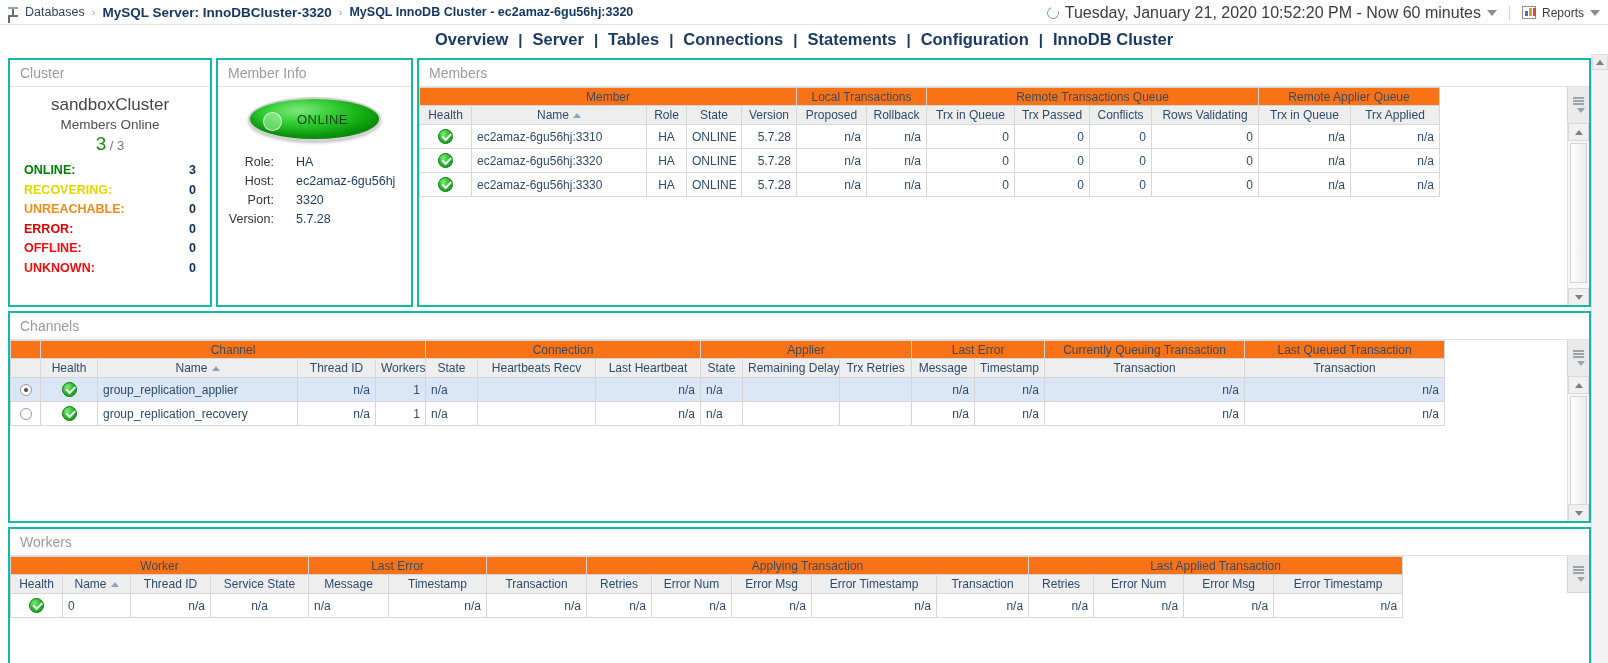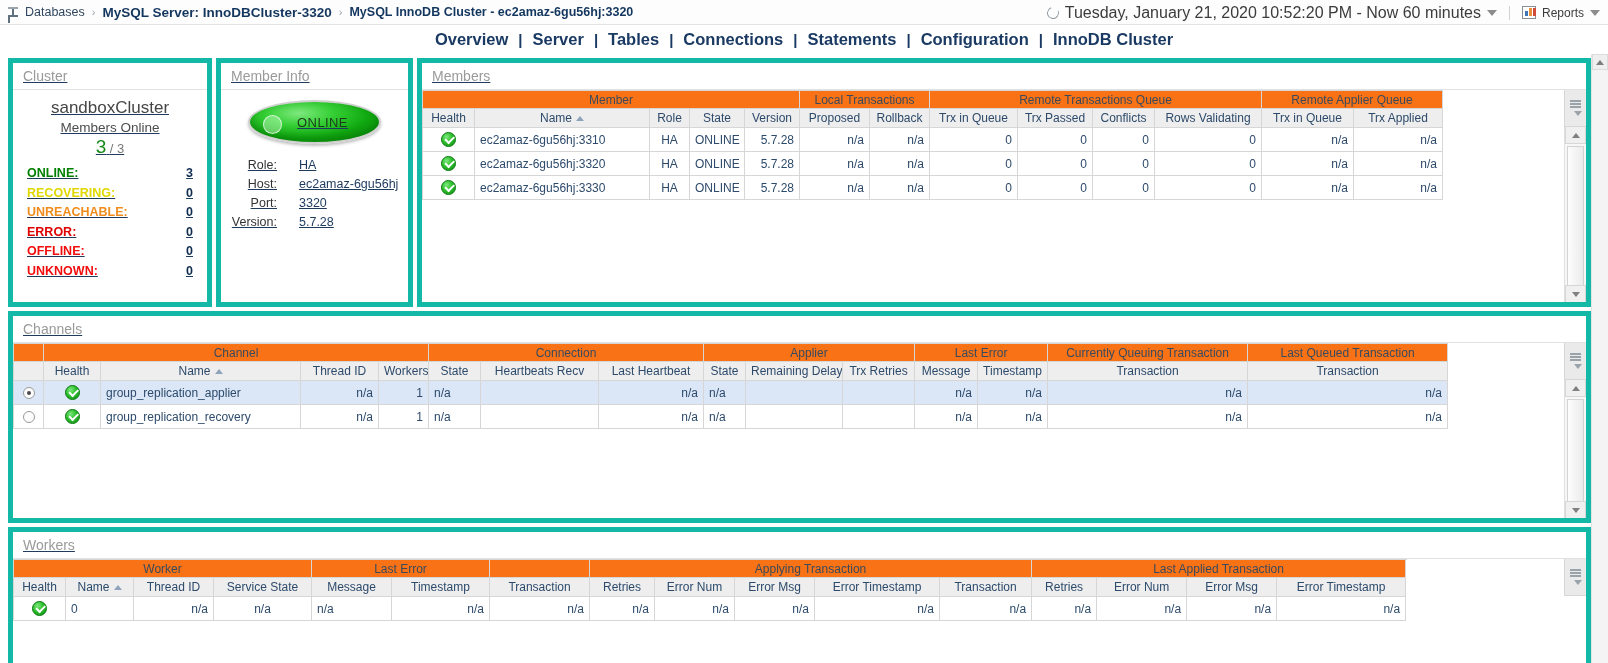--- a/index.html
+++ b/index.html
@@ -132,24 +132,23 @@
     height: 609px;
     background: #ffffff;
   }
   .content {
     position: absolute;
     left: 0; top: 0; right: 17px; bottom: 0;
     padding: 4px 0 0 8px;
   }
 
   .panel {
-    border: 5px solid #14b8a6;
+    border: 2px solid #14b8a6;
     background: #ffffff;
     position: absolute;
-    text-decoration: underline;
   }
   .panel-title {
     height: 27px;
     line-height: 27px;
     padding-left: 10px;
     font-size: 14px;
     color: #9a9a9a;
     border-bottom: 1px solid #e2e2e2;
     background: #ffffff;
     font-family: "Liberation Sans", sans-serif;

